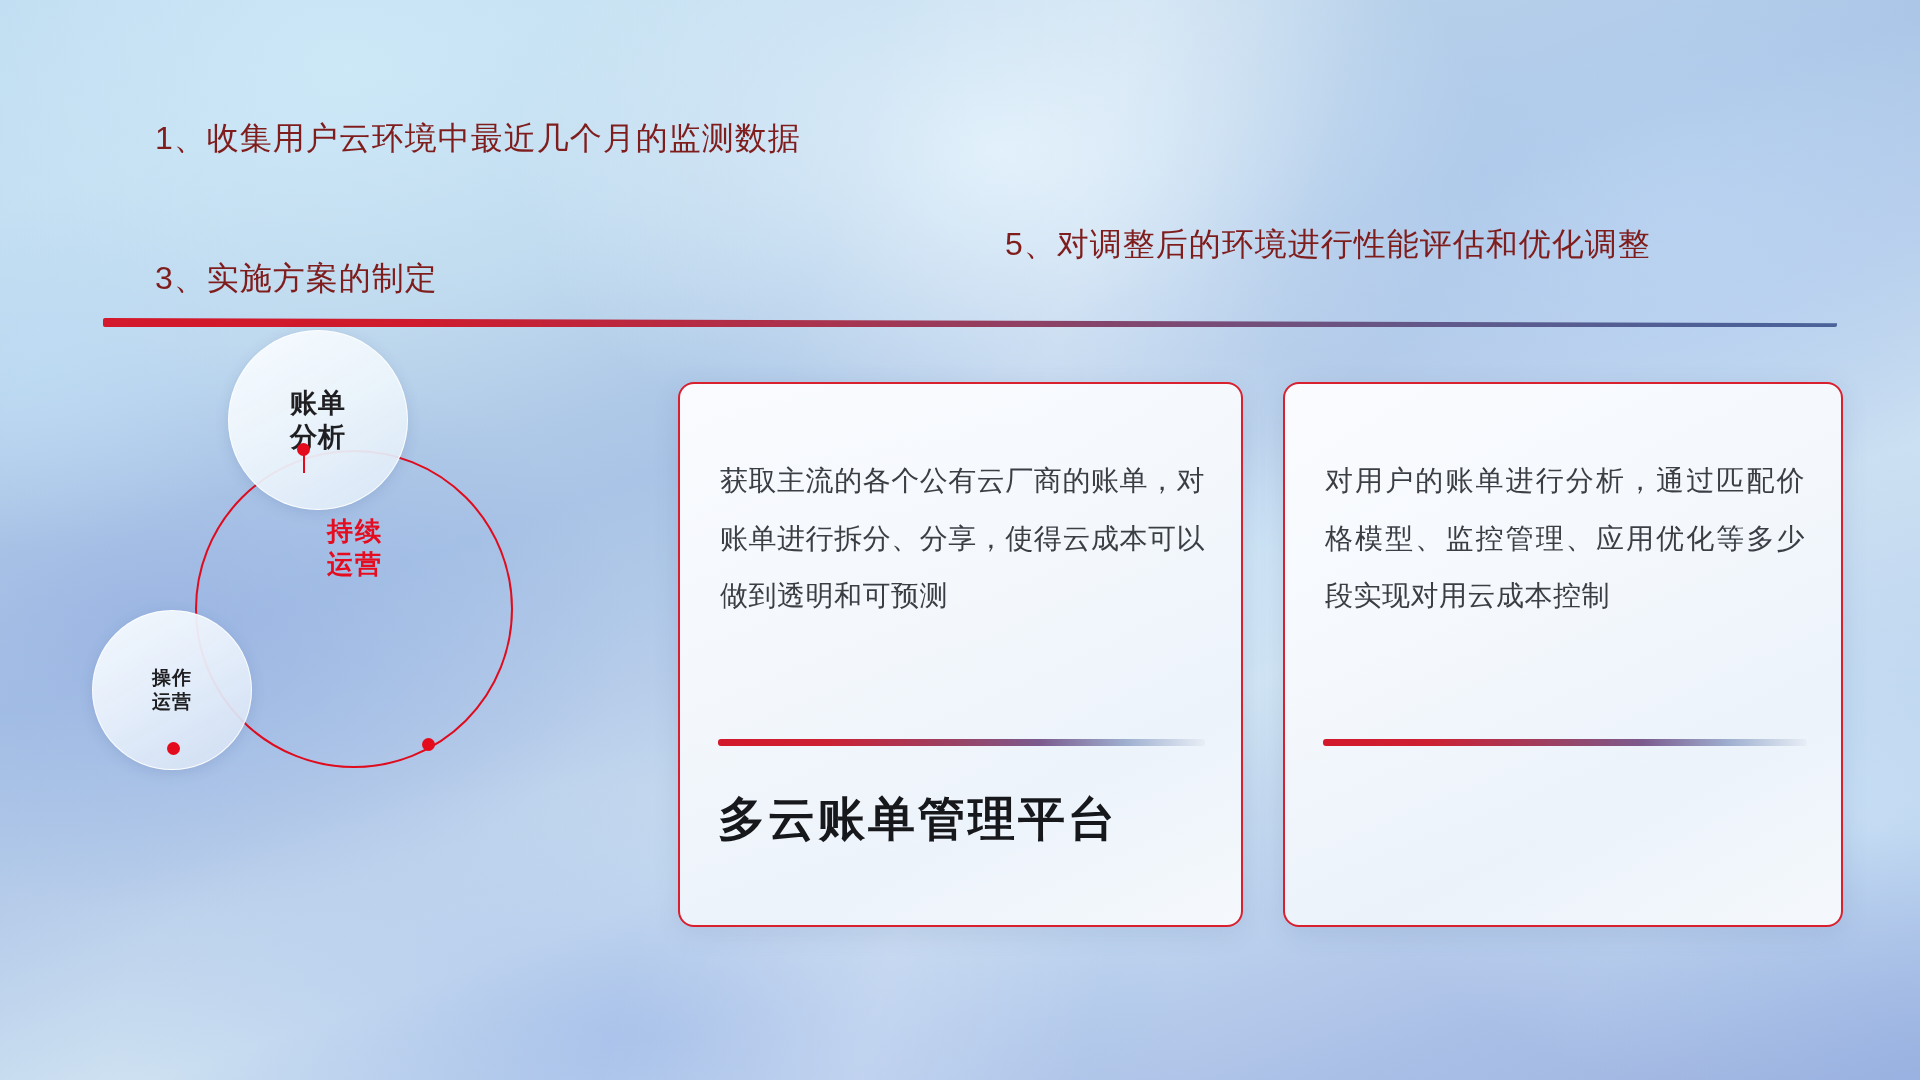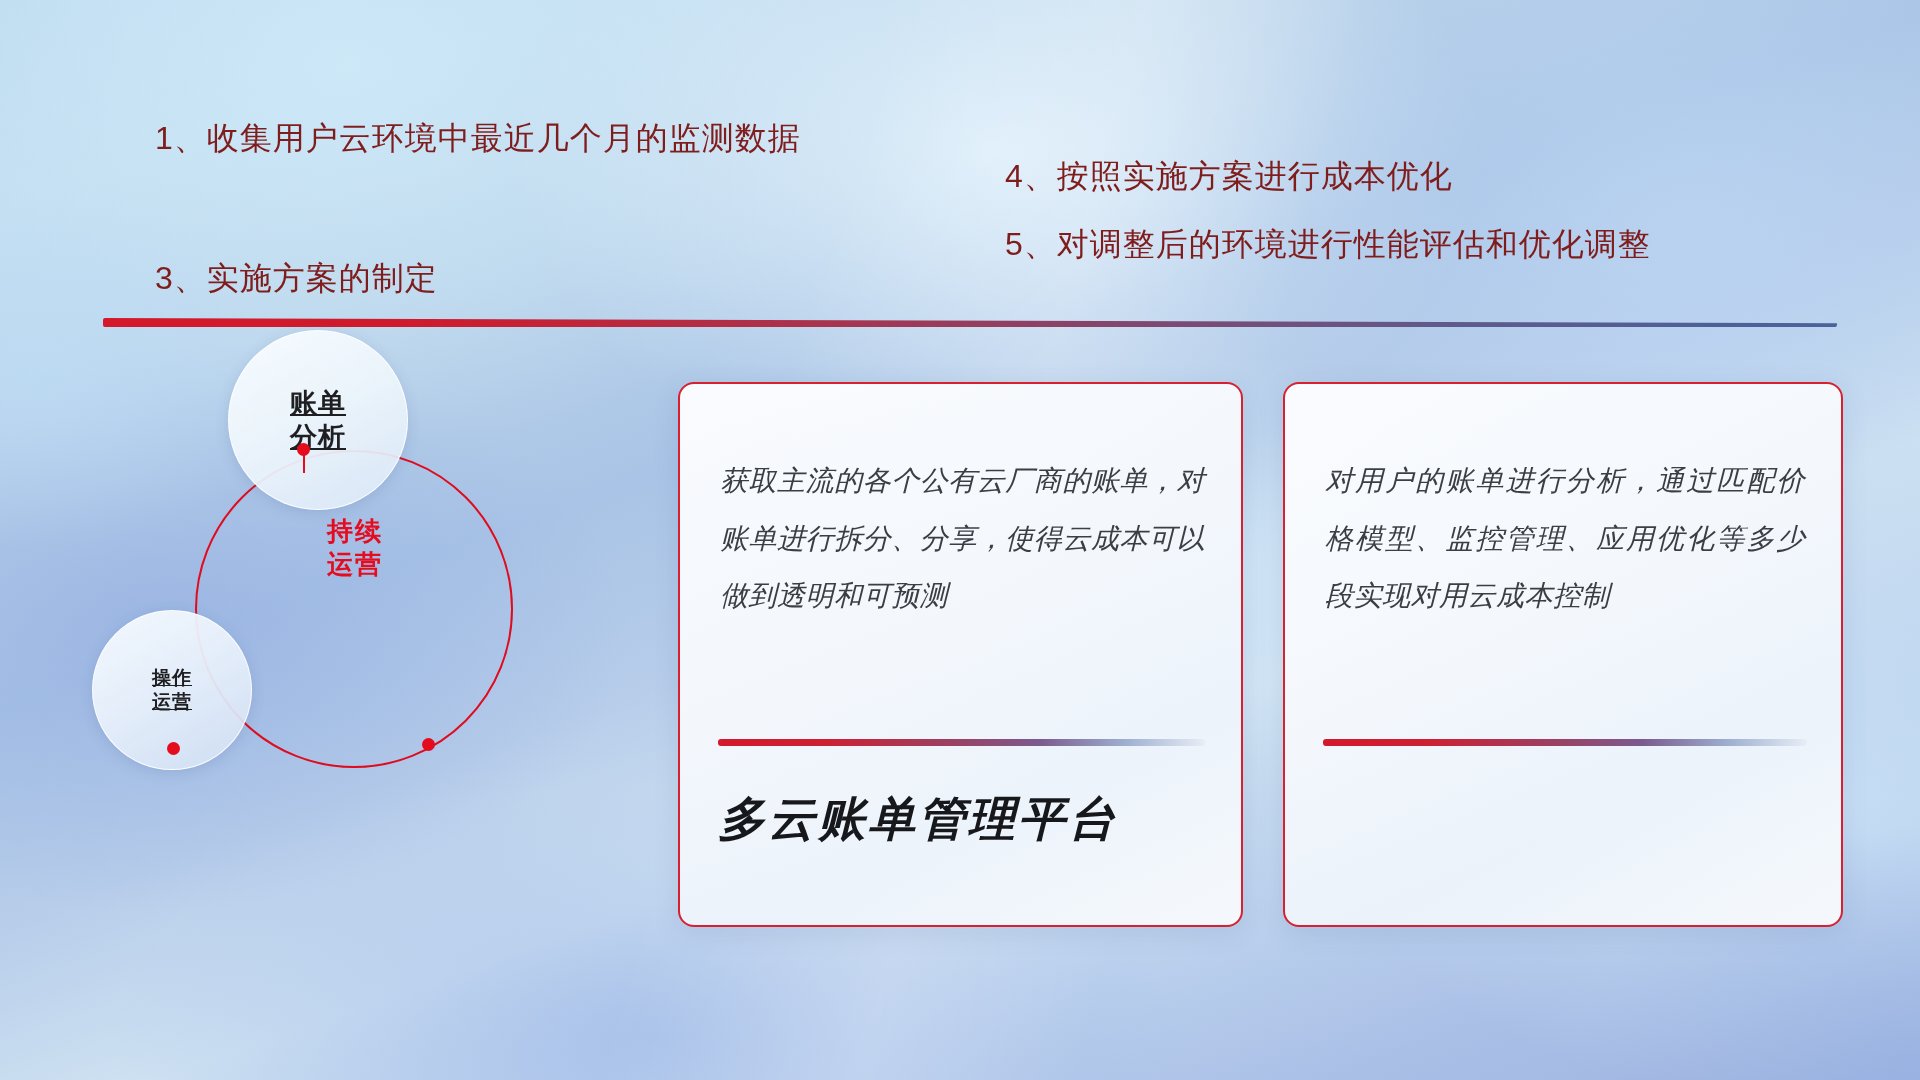--- a/index.html
+++ b/index.html
@@ -115,21 +115,20 @@
     background:linear-gradient(150deg, rgba(246,250,254,0.96) 0%, rgba(233,241,251,0.94) 45%, rgba(209,223,243,0.92) 100%);
   }
   .bubble-br {
     left:253px; top:253px;
     width:160px; height:160px;
     background:linear-gradient(150deg, rgba(246,250,254,0.96) 0%, rgba(233,241,251,0.94) 45%, rgba(209,223,243,0.92) 100%);
   }
   .bubbleLabel {
     font-size:27px; font-weight:700; color:#1f1f22; line-height:1.27;
     letter-spacing:1px;
-    text-decoration:underline;
   }
   .bubble-bl .bubbleLabel, .bubble-br .bubbleLabel { font-size:19px; }
   .centerLabel {
     position:absolute;
     left:155px; top:170px;
     width:210px;
     text-align:center;
     font-size:26px; font-weight:900; color:#e60b1e;
     line-height:1.26; letter-spacing:2px;
   }
@@ -144,21 +143,20 @@
   .tick-top { left:208px; top:110px; height:18px; }
 
   
   .card {
     position:absolute;
     border:2px solid #d8202f;
     border-radius:16px;
     background:linear-gradient(155deg, rgba(252,253,255,0.97) 0%, rgba(246,249,253,0.96) 40%, rgba(238,244,251,0.95) 72%, rgba(247,250,253,0.97) 100%);
     box-shadow:0 6px 26px rgba(70,100,150,0.14);
     overflow:hidden;
-    font-style:italic;
   }
   #card1 { left:678px; top:382px; width:565px; height:545px; }
   #card2 { left:1283px; top:382px; width:560px; height:545px; }
 
   .cardBody {
     position:absolute;
     left:40px; right:36px; top:68px;
     font-size:28px; color:#3b3f45; line-height:2.06;
     letter-spacing:0.5px;
     text-align:justify;
@@ -192,21 +190,20 @@
   <div class="bgLayer bg-blob6"></div>
   <div class="bgLayer bg-blob7"></div>
   <div class="bgLayer bg-blob8"></div>
   <div class="bgLayer bg-blob9"></div>
   <div class="bgLayer bg-sheen"></div>
 </div>
 
 <div id="steps">
   <div class="step colA s1">1、收集用户云环境中最近几个月的监测数据</div>
   <div class="step colA s3">3、实施方案的制定</div>
-  <div class="step colB r4">4、按照实施方案进行成本优化</div>
   <div class="step colB r5">5、对调整后的环境进行性能评估和优化调整</div>
 </div>
 
 <div id="divider"></div>
 
 <div id="diagram">
 
   <div class="bigRing"></div>
 
   <div class="centerLabel">

